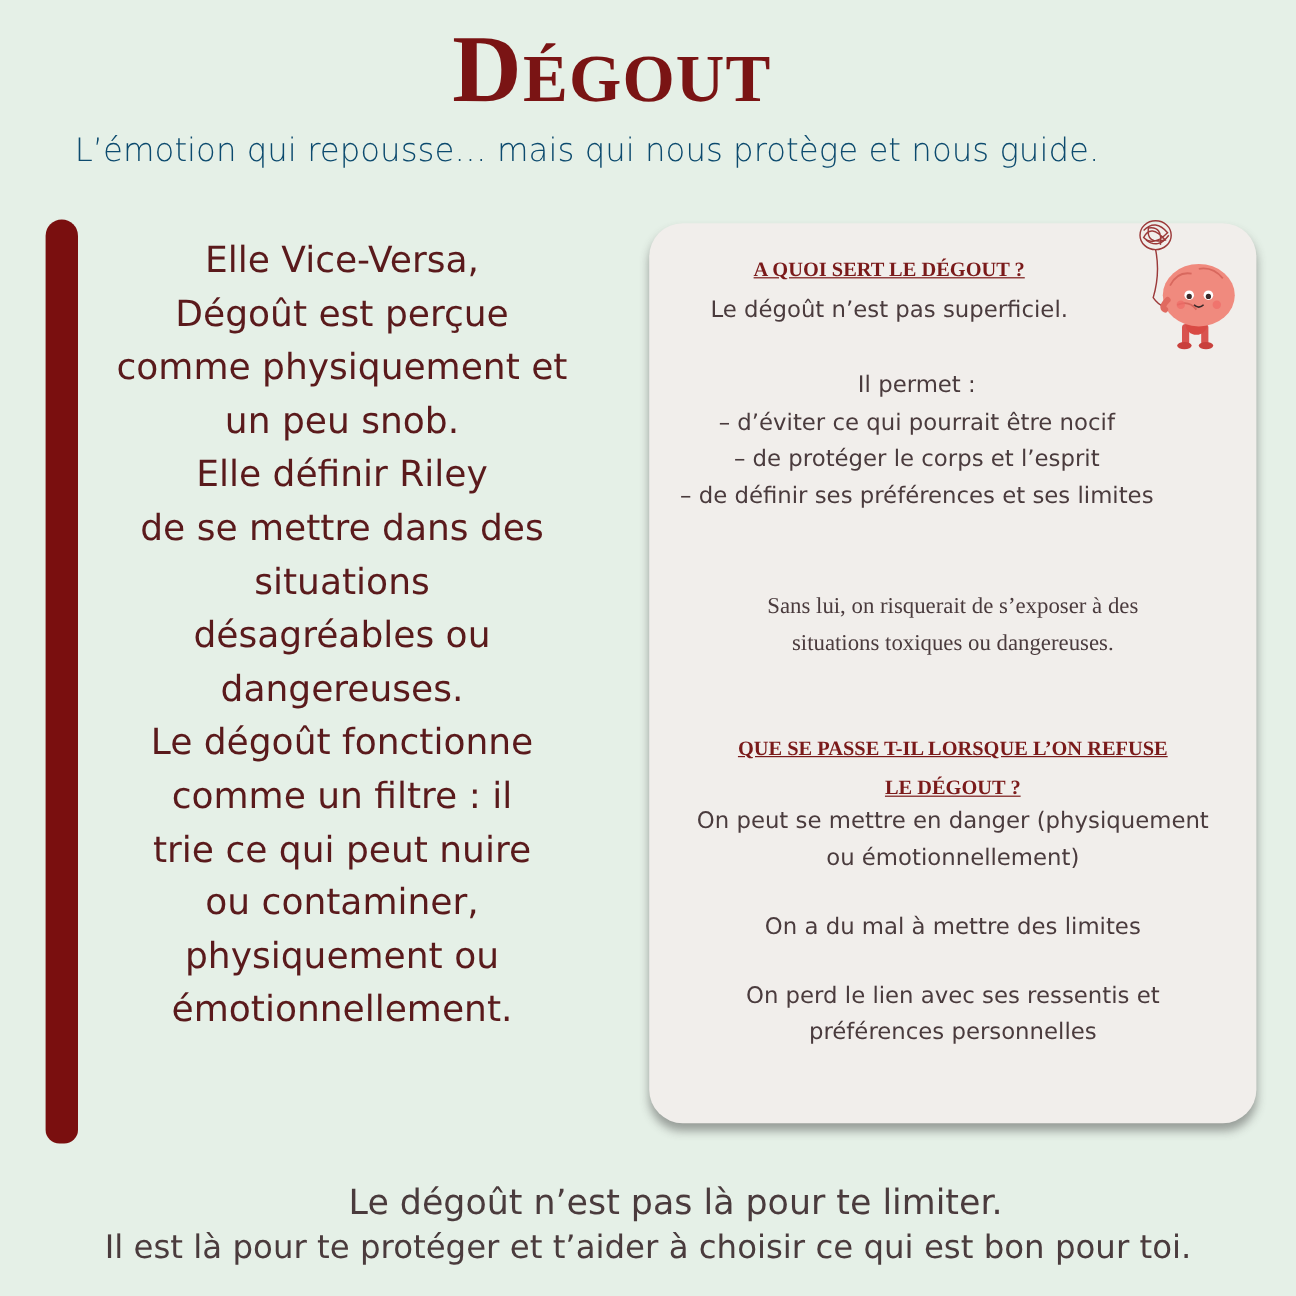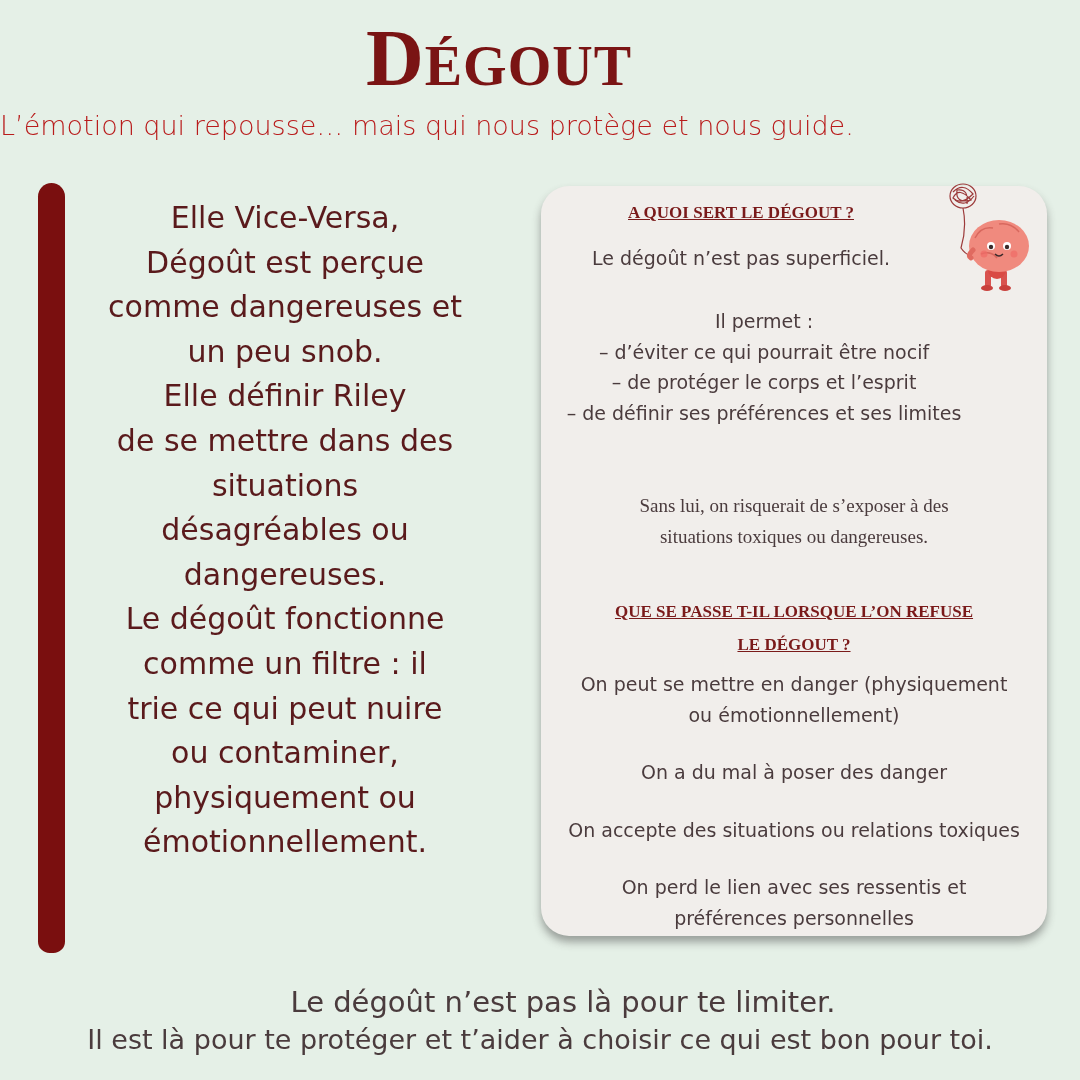--- a/index.html
+++ b/index.html
@@ -4,35 +4,35 @@
 <style>
   * { box-sizing: border-box; margin: 0; padding: 0; }
   html, body { width: 1080px; height: 1080px; overflow: hidden; }
   body {
     background: #e5f0e7;
     position: relative;
     font-family: "DejaVu Sans", sans-serif;
     color: #4a3b3d;
   }
   .title {
-    position: absolute; top: 18px; left: 0; width: 998px;
+    position: absolute; top: 18px; left: 11px; width: 998px;
     text-align: center;
     font-family: "Liberation Serif", serif;
     font-weight: bold;
     font-size: 80px;
     letter-spacing: 1px;
     color: #7a1414;
     font-variant: small-caps;
     line-height: 1;
   }
   .subtitle {
     position: absolute; top: 110px; left: 0; width: 916px;
-    text-align: left;
+    text-align: right;
     font-size: 27px;
-    color: #b91c1c;
+    color: #0c4a6e;
     font-family: "DejaVu Sans", sans-serif;
     font-weight: 300;
   }
   .bar {
     position: absolute; left: 38px; top: 183px;
     width: 27px; height: 770px;
     background: #7a0f0f;
     border-radius: 14px 14px 12px 12px;
   }
   .left-text {
@@ -51,20 +51,21 @@
   }
   .card .heading {
     font-family: "Liberation Serif", serif;
     font-weight: bold;
     font-size: 17px;
     color: #7a1a1a;
     text-decoration: underline;
     text-transform: uppercase;
     text-align: center;
     line-height: 34px;
+    margin-top: 12px;
   }
   .card .h1 { position: absolute; left: 0; top: 10px; width: 400px; }
   .card p, .card .line {
     font-size: 19px;
     color: #4a3b3d;
     text-align: center;
     line-height: 30.5px;
   }
   .card .intro { position: absolute; left: 0; top: 57px; width: 400px; }
   .card .permet { position: absolute; left: 0; top: 120px; width: 446px; }
@@ -88,21 +89,21 @@
 <body>
 
 <h1 class="title">Dégout</h1>
 <div class="subtitle">L’émotion qui repousse… mais qui nous protège et nous guide.</div>
 
 <div class="bar"></div>
 
 <div class="left-text">
   <div>Elle Vice-Versa,</div>
   <div>Dégoût est perçue</div>
-  <div>comme dangereuses et</div>
+  <div>comme physiquement et</div>
   <div>un peu snob.</div>
   <div>Elle définir Riley</div>
   <div>de se mettre dans des</div>
   <div>situations</div>
   <div>désagréables ou</div>
   <div>dangereuses.</div>
   <div>Le dégoût fonctionne</div>
   <div>comme un filtre : il</div>
   <div>trie ce qui peut nuire</div>
   <div>ou contaminer,</div>
@@ -130,24 +131,21 @@
     <div>Que se passe t-il lorsque l’on refuse</div>
     <div>le dégout ?</div>
   </div>
 
   <div class="consequences">
     <div class="item">
       <div class="line">On peut se mettre en danger (physiquement</div>
       <div class="line">ou émotionnellement)</div>
     </div>
     <div class="item">
-      <div class="line">On a du mal à poser des danger</div>
-    </div>
-    <div class="item">
-      <div class="line">On accepte des situations ou relations toxiques</div>
+      <div class="line">On a du mal à mettre des limites</div>
     </div>
     <div class="item">
       <div class="line">On perd le lien avec ses ressentis et</div>
       <div class="line">préférences personnelles</div>
     </div>
   </div>
 
   <svg class="brain" viewBox="0 0 100 120">
 
     <g stroke="#9c3a3a" stroke-width="1.2" fill="none">

